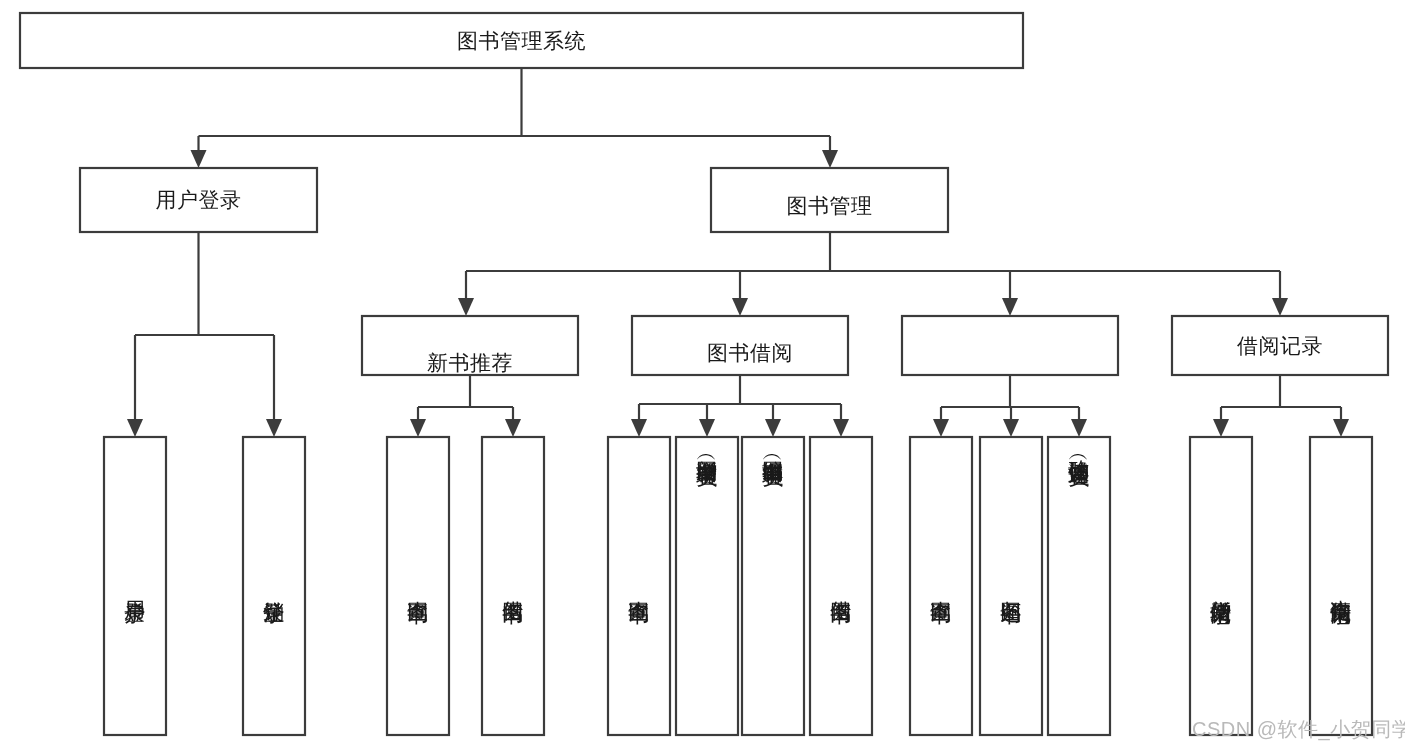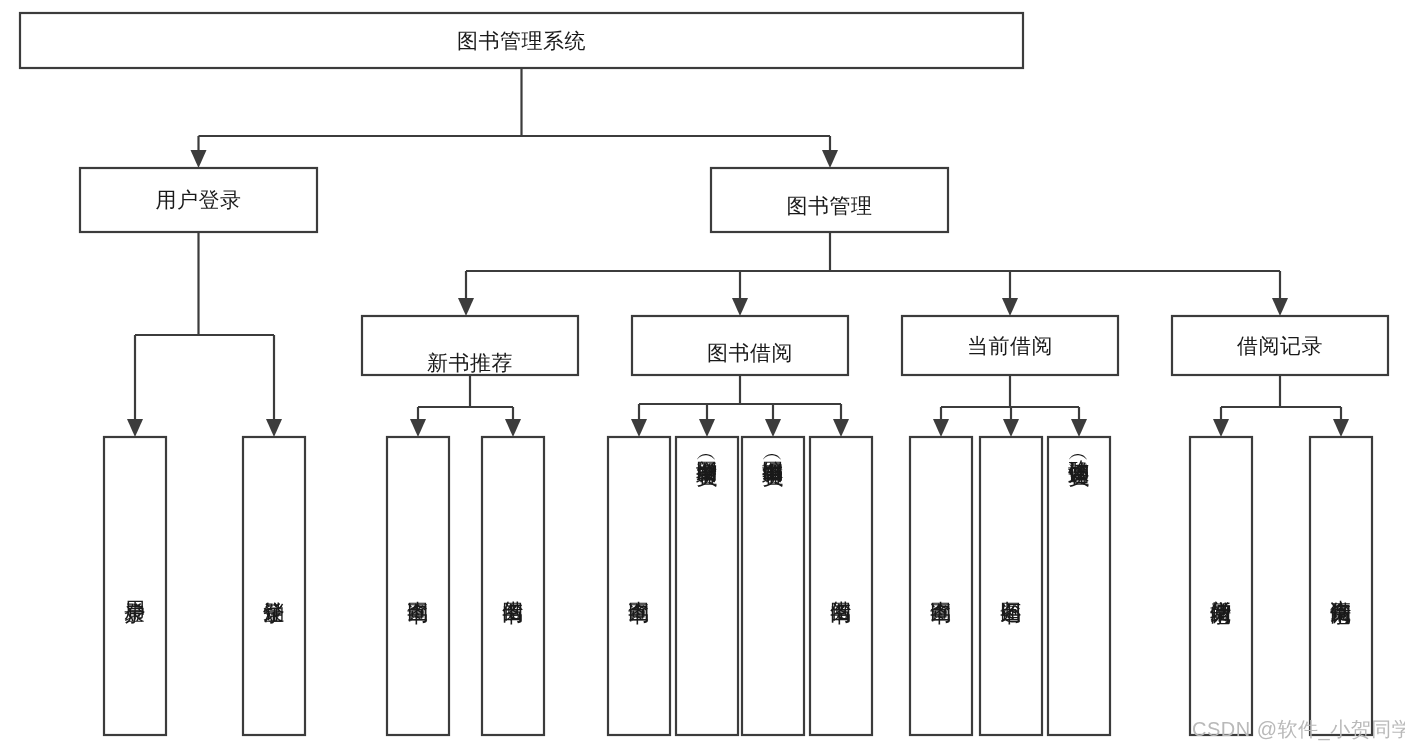--- a/index.html
+++ b/index.html
@@ -179,21 +179,20 @@
     <rect class="node-box" x="1310" y="437" width="62" height="298"></rect>
   </svg>
 
   <div class="node-label-h" style="left:20px; top:13px; width:1003px; height:55px;text-align:center;">图书管理系统</div>
 
   <div class="node-label-h" style="left:80px; top:168px; width:237px; height:64px;">用户登录</div>
   <div class="node-label-h" style="left:711px; top:168px; width:237px; height:76px;">图书管理</div>
 
   <div class="node-label-h" style="left:362px; top:326px; width:216px; height:73px;">新书推荐</div>
   <div class="node-label-h" style="left:632px; top:316px; width:216px; height:74px;margin-left:10px;">图书借阅</div>
-  <div class="node-label-h" style="left:902px; top:316px; width:216px; height:59px;">当前借阅</div>
   <div class="node-label-h" style="left:1172px; top:316px; width:216px; height:59px;text-align:right;">借阅记录</div>
 
   <div class="node-label-v" style="left:104px; top:437px; width:62px; height:298px;">用户登录</div>
   <div class="node-label-v" style="left:243px; top:437px; width:62px; height:298px;">注销登录</div>
   <div class="node-label-v" style="left:387px; top:437px; width:62px; height:298px;">查询图书</div>
   <div class="node-label-v" style="left:482px; top:437px; width:62px; height:298px;">借阅图书</div>
   <div class="node-label-v" style="left:608px; top:437px; width:62px; height:298px;">查询图书</div>
   <div class="node-label-v" style="left:676px; top:437px; width:62px; height:298px; justify-content:flex-start; padding-top:6px; box-sizing:border-box;">新增图书（管理员）</div>
   <div class="node-label-v" style="left:742px; top:437px; width:62px; height:298px; justify-content:flex-start; padding-top:6px; box-sizing:border-box;">编辑图书（管理员）</div>
   <div class="node-label-v" style="left:810px; top:437px; width:62px; height:298px;">借阅图书</div>

